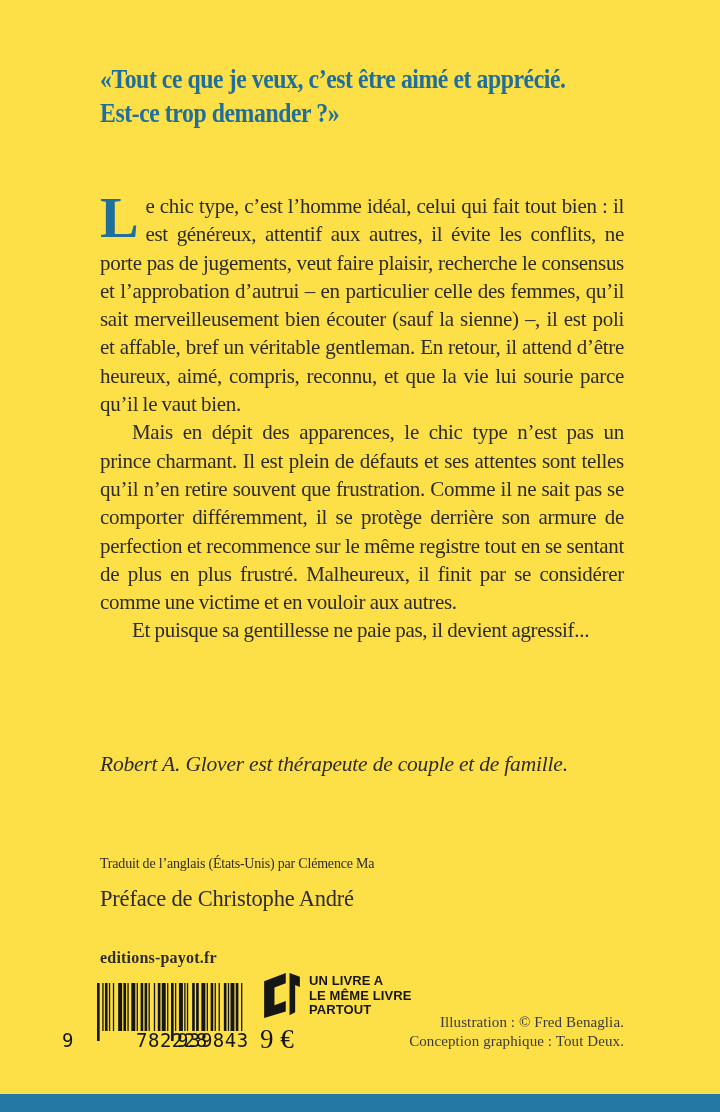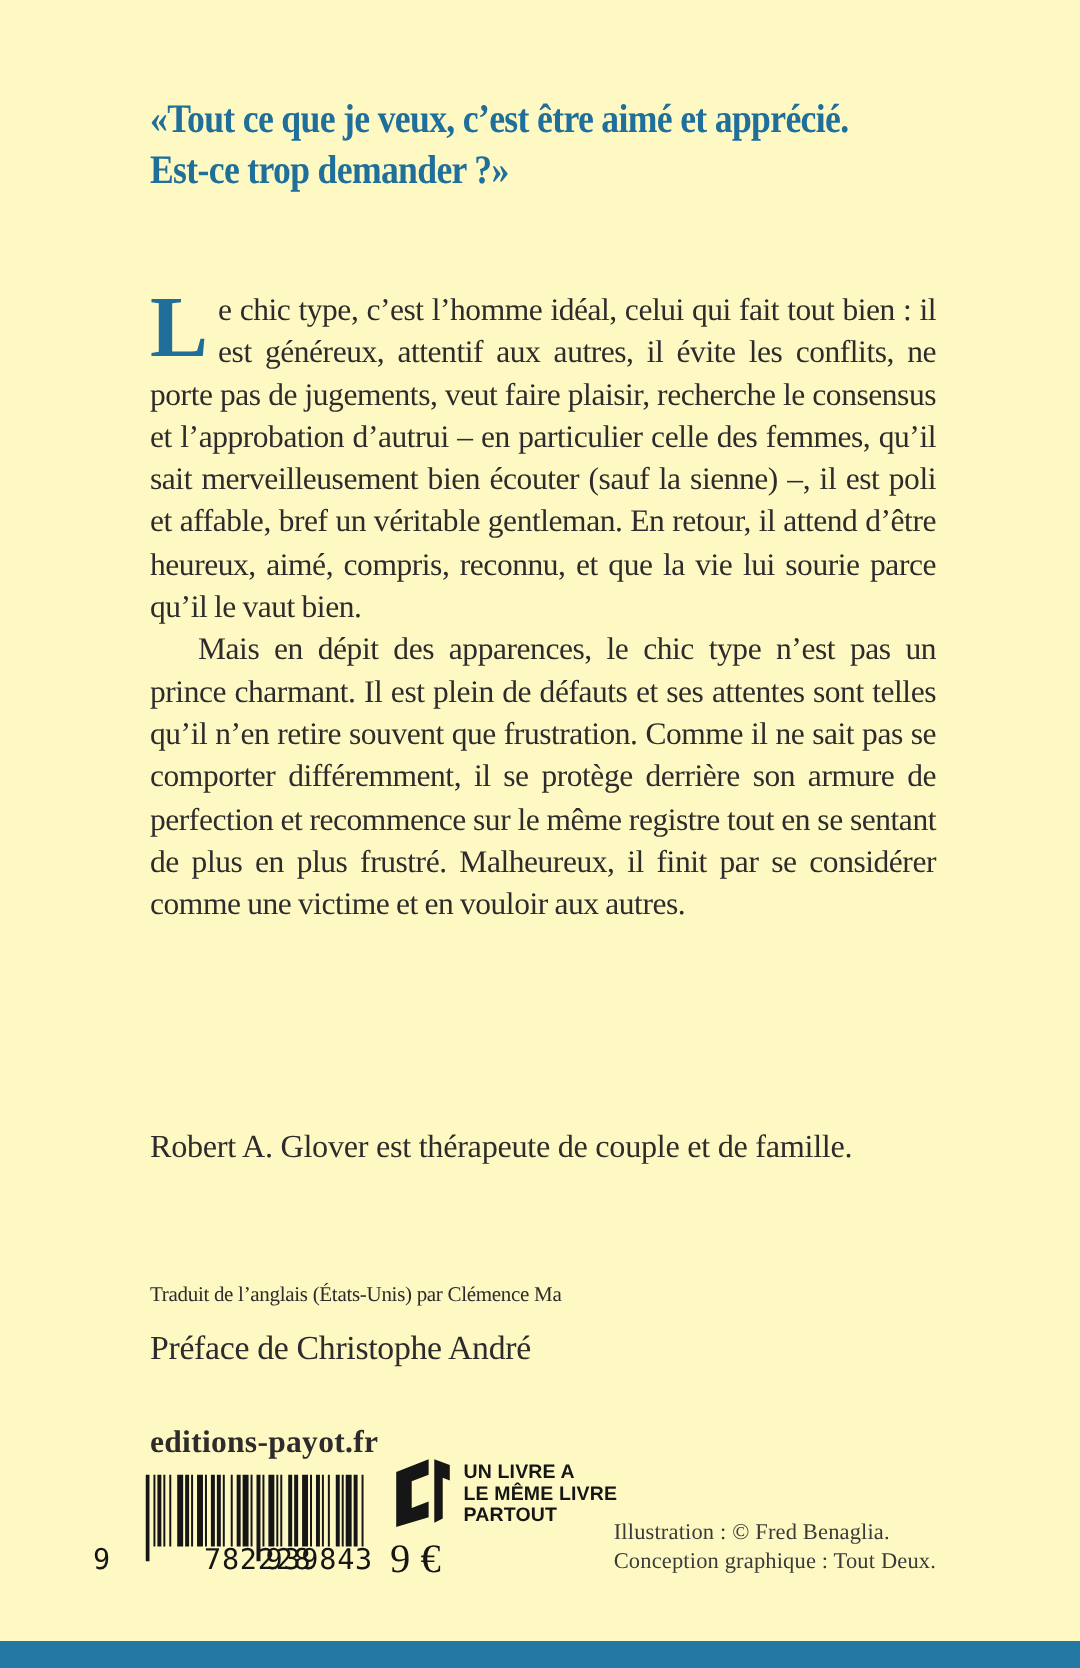--- a/index.html
+++ b/index.html
@@ -1,20 +1,20 @@
 <!DOCTYPE html>
 <html><head>
 <meta charset="utf-8">
 <style>
   html, body { margin: 0; padding: 0; background: #ffffff; }
   .page {
     position: relative;
     width: 720px;
     height: 1112px;
-    background: #fef9c3;
+    background: #fde047;
     font-family: "Liberation Serif", serif;
     color: #2e2b2c;
     overflow: hidden;
   }
   
   .quote {
     position: absolute;
     left: 100px;
     top: 62px;
     color: #206f9b;
@@ -46,20 +46,21 @@
     font-weight: 700;
     font-size: 58px;
     line-height: 46px;
     padding: 3px 7px 0 0;
   }
   .author-note {
     position: absolute;
     left: 100px;
     top: 752px;
     width: 540px;
+    font-style: italic;
     font-size: 21.5px;
     letter-spacing: -0.2px;
   }
   .translation {
     position: absolute;
     left: 100px;
     top: 856px;
     font-size: 14px;
     letter-spacing: -0.2px;
   }
@@ -68,21 +69,21 @@
     left: 100px;
     top: 886px;
     font-size: 22.5px;
     font-weight: 400;
     letter-spacing: -0.2px;
   }
   .website {
     position: absolute;
     left: 100px;
     top: 949px;
-    font-size: 21px;
+    font-size: 16px;
     font-weight: 700;
     letter-spacing: 0.2px;
     text-align: right;
   }
   
   .barcode {
     position: absolute;
     left: 62px;
     top: 983px;
     width: 190px;
@@ -128,20 +129,21 @@
     position: absolute;
     left: 260px;
     top: 1024px;
     font-size: 27px;
     color: #161616;
   }
   .credits {
     position: absolute;
     right: 96px;
     top: 1013px;
+    text-align: right;
     font-size: 15px;
     line-height: 19px;
     color: #3a3a3a;
     letter-spacing: 0.1px;
   }
   
   .bottom-band {
     position: absolute;
     left: 0;
     right: 0;
@@ -156,20 +158,21 @@
 <div class="page">
 
   <div class="quote">
     <div>«Tout ce que je veux, c’est être aimé et apprécié.</div>
     <div>Est-ce trop demander ?»</div>
   </div>
 
   <div class="body-text">
     <p><span class="dropcap">L</span><span>e chic type, c’est l’homme idéal, celui qui fait tout bien : il est généreux, attentif aux autres, il évite les conflits, ne porte pas de jugements, veut faire plaisir, recherche le consensus et l’approbation d’autrui – en particulier celle des femmes, qu’il sait merveilleusement bien écouter (sauf la sienne) –, il est poli et affable, bref un véritable gentleman. En retour, il attend d’être heureux, aimé, compris, reconnu, et que la vie lui sourie parce qu’il le vaut bien.</span></p>
     <p class="indented">Mais en dépit des apparences, le chic type n’est pas un prince charmant. Il est plein de défauts et ses attentes sont telles qu’il n’en retire souvent que frustration. Comme il ne sait pas se comporter différemment, il se protège derrière son armure de perfection et recommence sur le même registre tout en se sentant de plus en plus frustré. Malheureux, il finit par se considérer comme une victime et en vouloir aux autres.</p>
+    <p class="indented">Et puisque sa gentillesse ne paie pas, il devient agressif...</p>
   </div>
 
   <div class="author-note">Robert A. Glover est thérapeute de couple et de famille.</div>
 
   <div class="translation">Traduit de l’anglais (États-Unis) par Clémence Ma</div>
 
   <div class="preface">Préface de Christophe André</div>
 
   <div class="website">editions-payot.fr</div>
 

